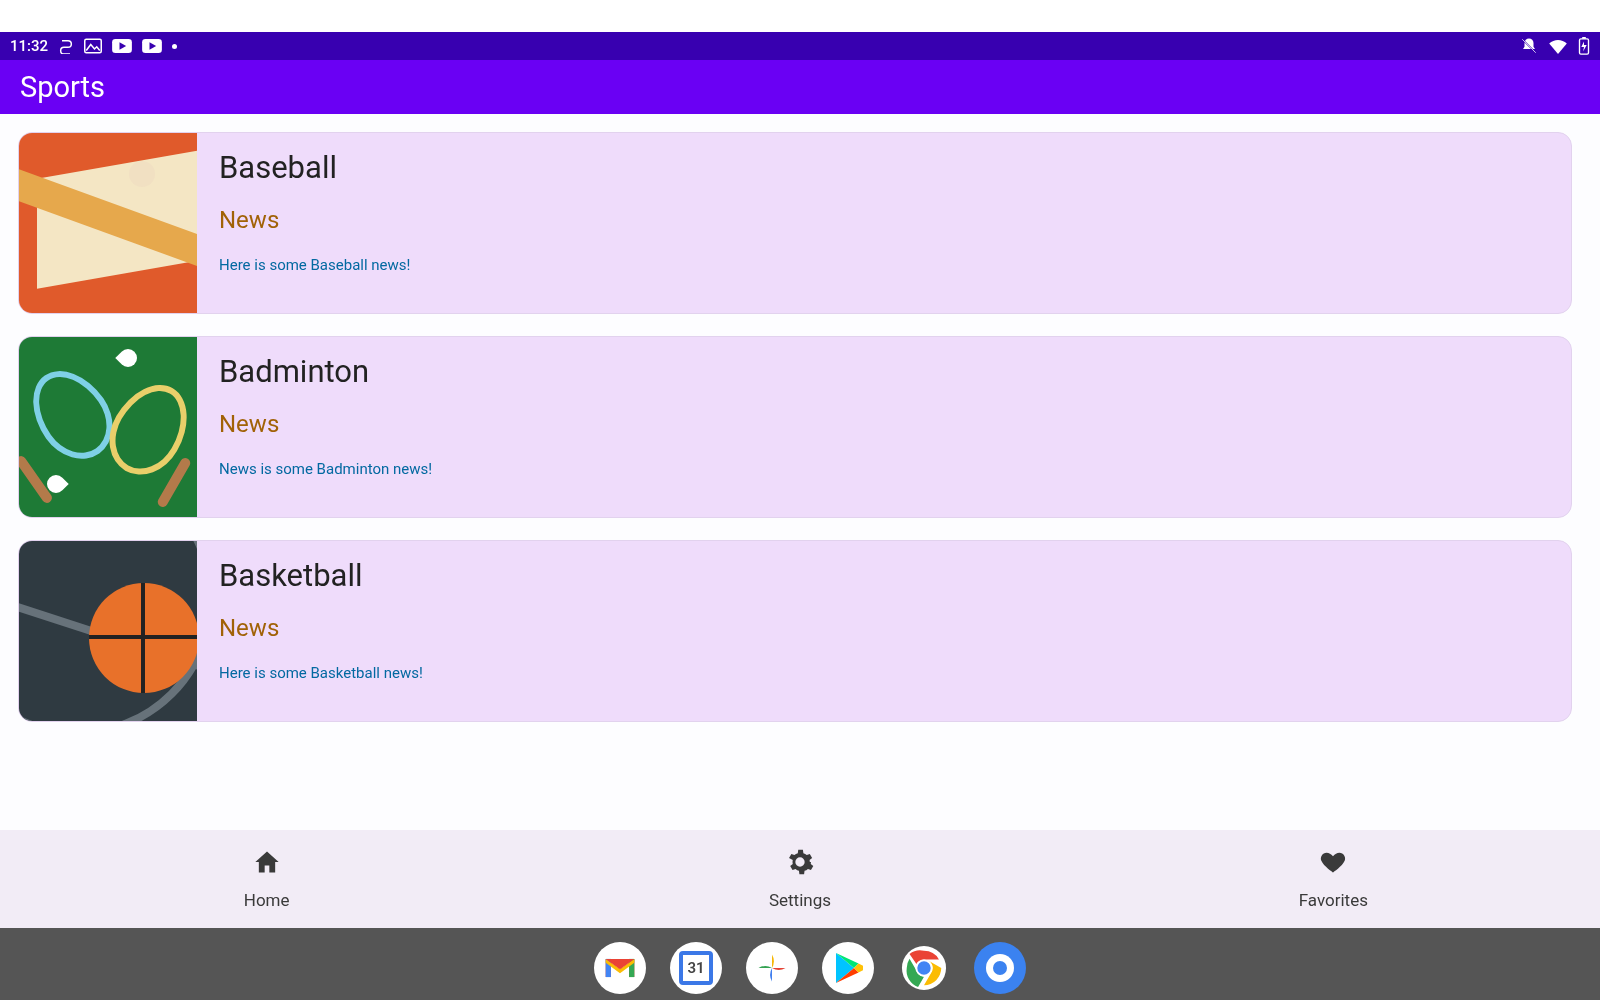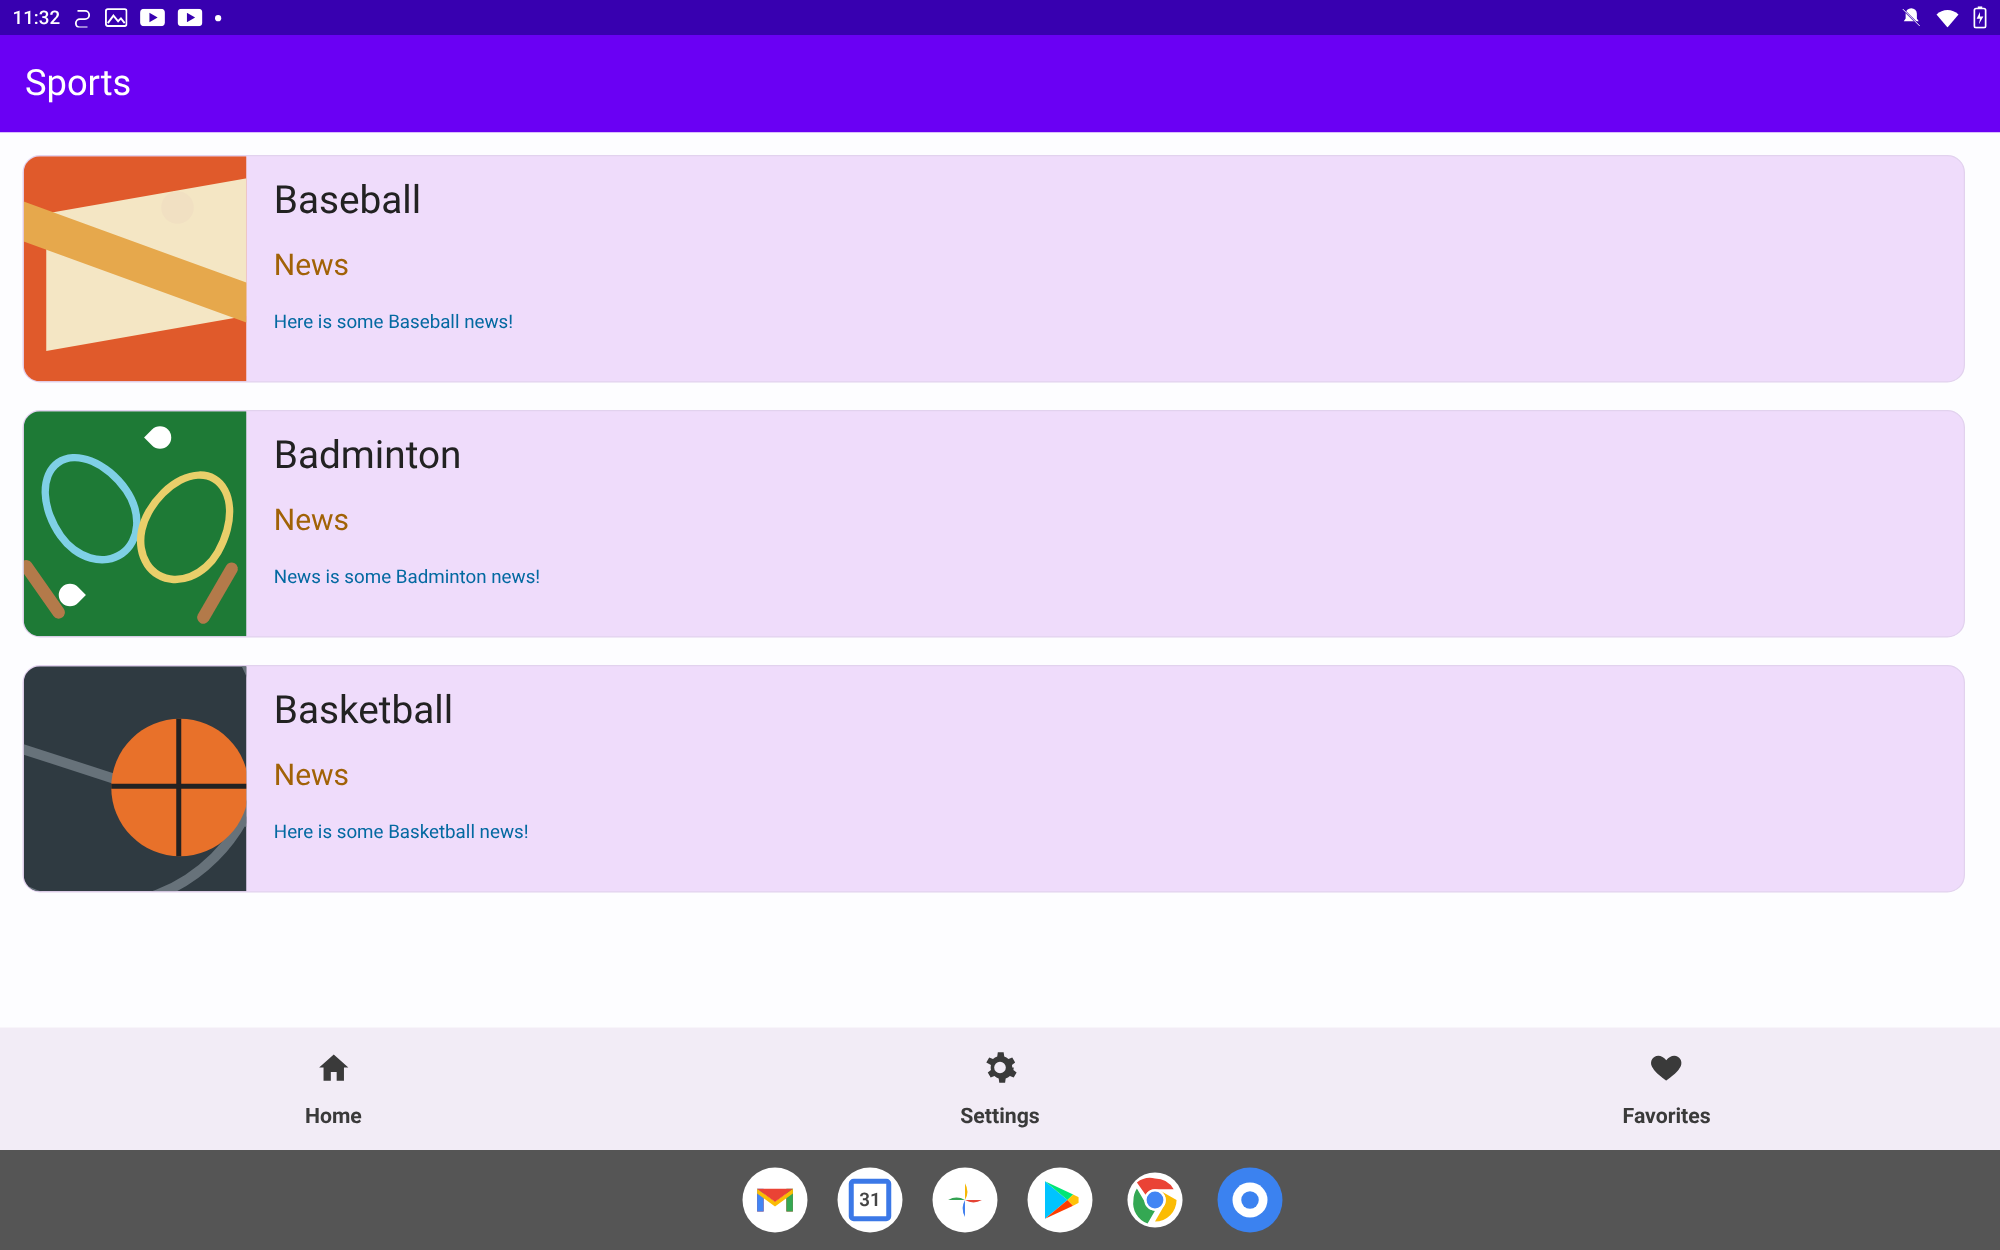--- a/index.html
+++ b/index.html
@@ -9,27 +9,28 @@
   .status-bar {
     height: 28px;
     background: #3800b0;
     color: #fff;
     display: flex;
     align-items: center;
     justify-content: space-between;
     padding: 0 10px;
     font-size: 15px;
     font-weight: 500;
+    margin-top: 32px;
   }
   .status-left, .status-right { display: flex; align-items: center; gap: 10px; }
   .status-left .glyph, .status-right .glyph { display: inline-flex; }
 
   
   .app-bar {
-    height: 78px;
+    height: 54px;
     background: #6a00f4;
     color: #fff;
     display: flex;
     align-items: center;
     padding: 0 20px;
     font-size: 29px;
     font-weight: 400;
   }
 
   
@@ -59,21 +60,20 @@
   .card-body { padding: 16px 22px; }
   .card-title { font-size: 31px; color: #222; margin-bottom: 20px; font-weight: 400; }
   .card-sub   { font-size: 24px; color: #a16207; margin-bottom: 22px; font-weight: 400; }
   .card-desc  { font-size: 15px; color: #0369a1; }
 
   
   .bottom-nav {
     height: 98px;
     background: #f2ecf6;
     display: flex;
-    font-weight: bold;
   }
   .nav-item {
     flex: 1;
     display: flex;
     flex-direction: column;
     align-items: center;
     justify-content: center;
     gap: 10px;
     color: #3a3a3a;
     font-size: 17px;

